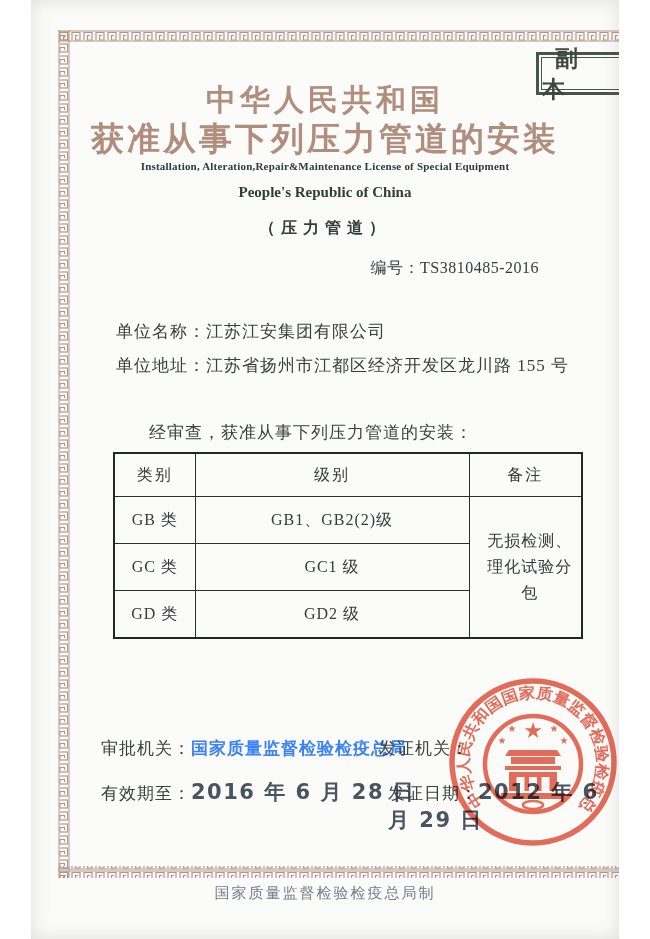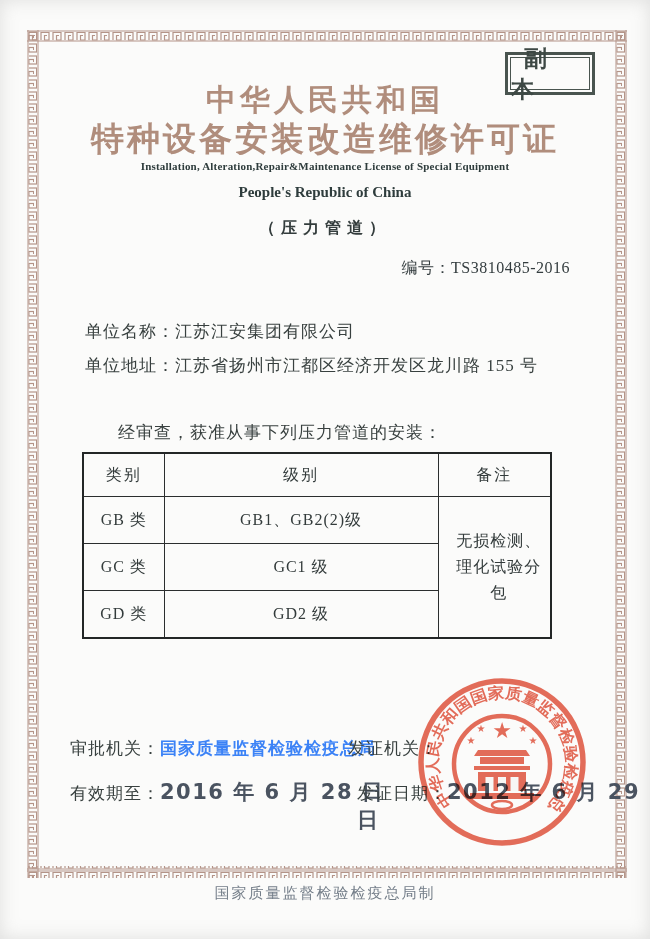--- a/index.html
+++ b/index.html
@@ -1,17 +1,17 @@
 <!DOCTYPE html>
 <html><head>
 <meta charset="utf-8">
 <style>
   html,body{margin:0;padding:0;background:#ffffff;}
   .page{
-    position:relative;width:650px;height:939px;margin:0 auto;
+    position:relative;width:588px;height:939px;margin:0 auto;
     background:#fbfbfa;overflow:hidden;
     font-family:"Liberation Serif","DejaVu Serif",serif;
     color:#3a4242;
     box-shadow:inset 0 0 18px rgba(140,140,140,.25);
   }
   .abs{position:absolute;}
   .frame-svg{position:absolute;left:27px;top:30px;}
   .badge{
     position:absolute;left:505px;top:52px;width:90px;height:43px;
     border:3px solid #49544f;box-sizing:border-box;padding:2px;
@@ -94,21 +94,21 @@
     <rect x="0" y="836" width="600" height="12" fill="url(#keyH)"></rect>
     <rect x="0" y="0" width="12" height="848" fill="url(#keyV)"></rect>
     <rect x="588" y="0" width="12" height="848" fill="url(#keyV)"></rect>
   </svg>
 
   <div class="badge">
     <div class="badge-inner">副 本</div>
   </div>
 
   <div class="abs title-cn1">中华人民共和国</div>
-  <div class="abs title-cn2">特种设备安装改造维修许可证</div>
+  <div class="abs title-cn2">获准从事下列压力管道的安装</div>
   <div class="abs title-en1">Installation, Alteration,Repair&amp;Maintenance License of Special Equipment</div>
   <div class="abs title-en2">People's Republic of China</div>
   <div class="abs subtype">（压力管道）</div>
 
   <div class="abs serial">
     <span>编号：</span><span>TS3810485-2016</span>
   </div>
 
   <div class="abs field-row row-name">
     <span>单位名称：</span><span>江苏江安集团有限公司</span>

